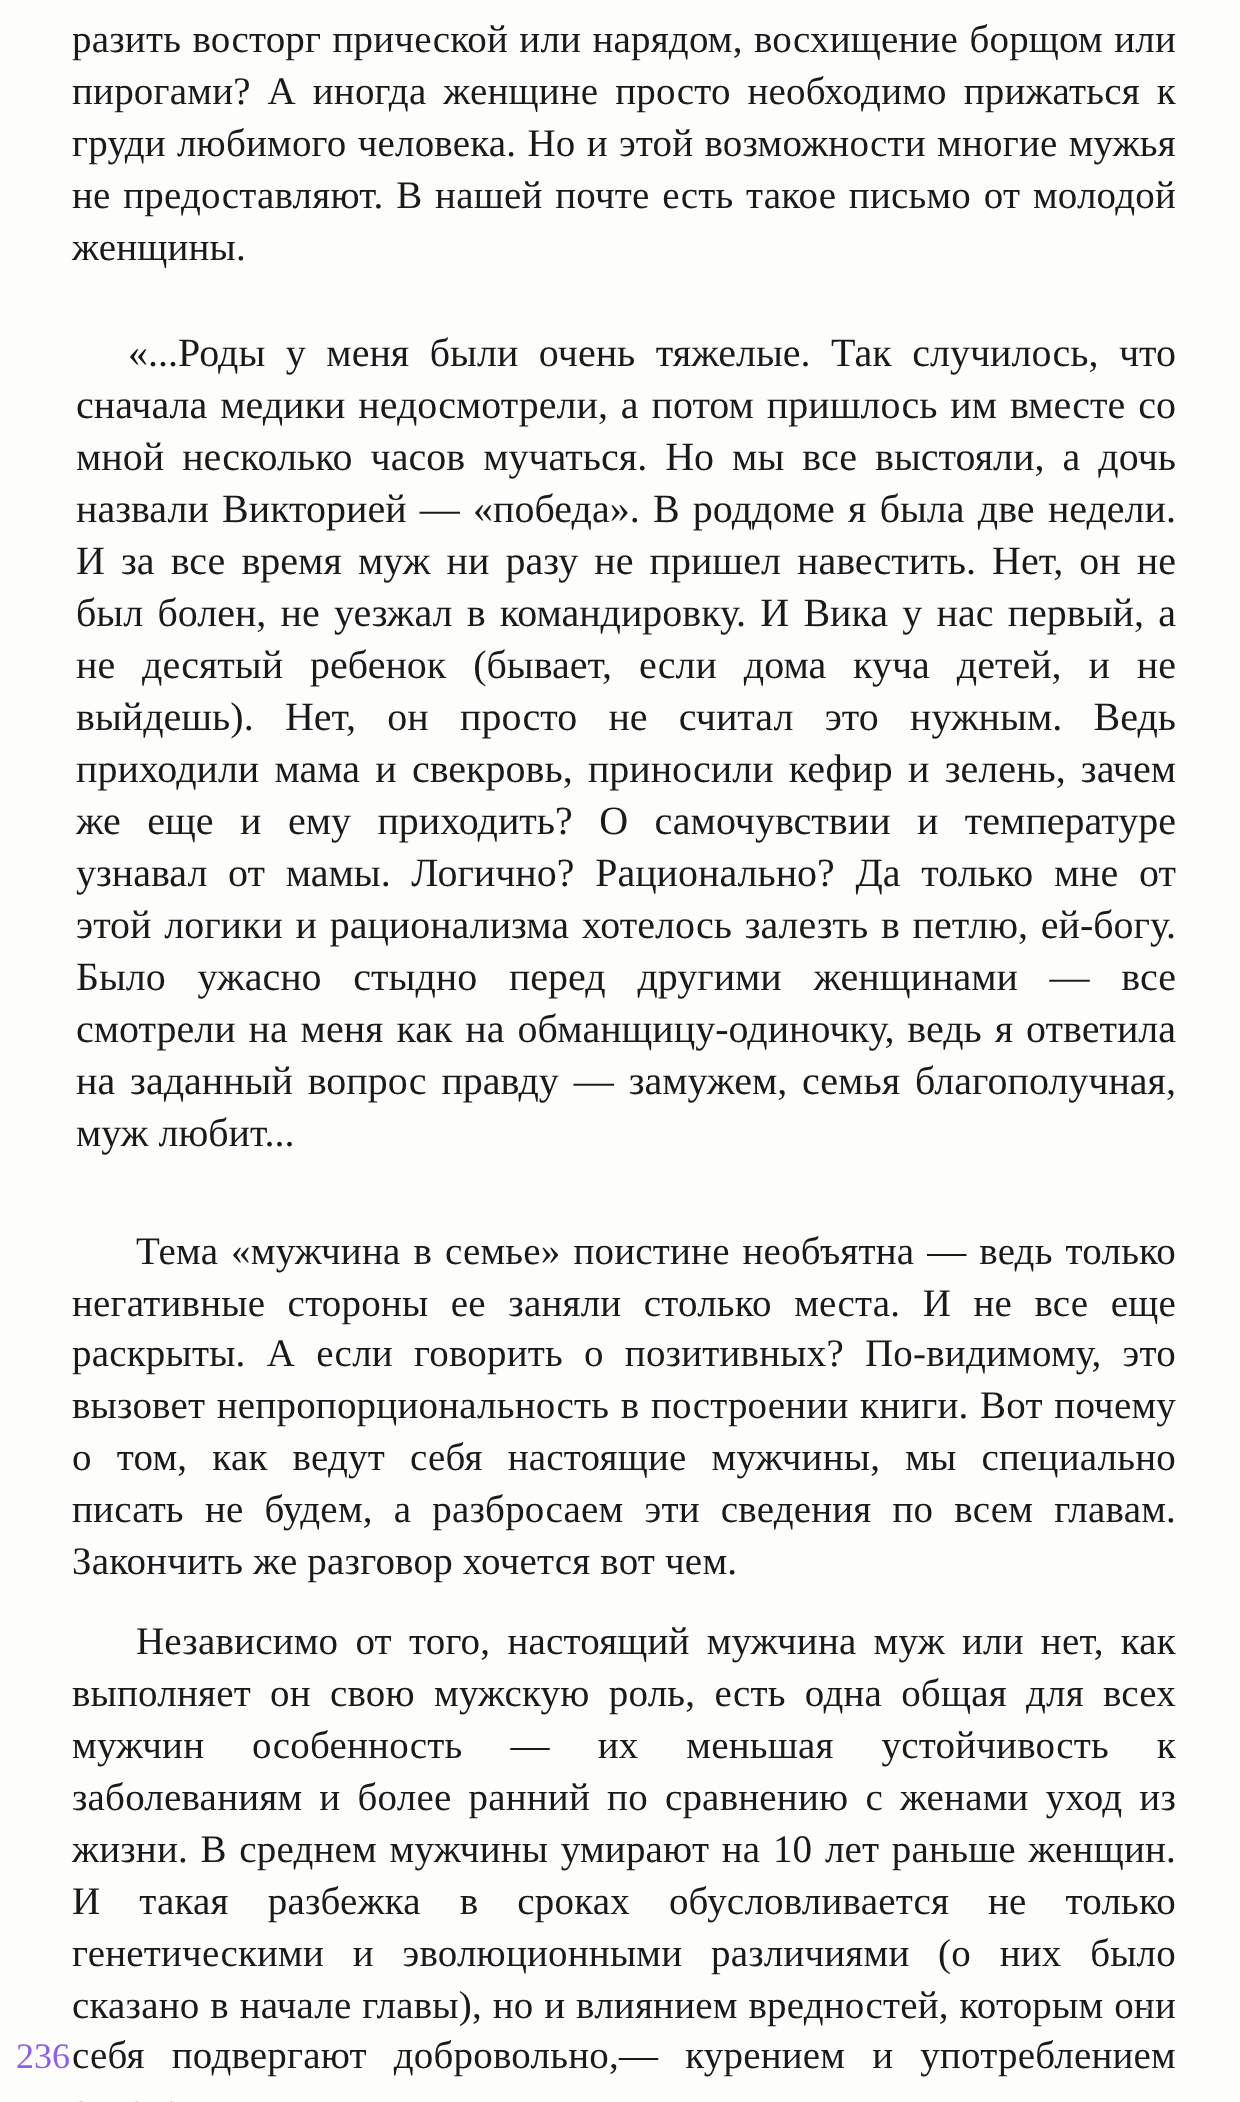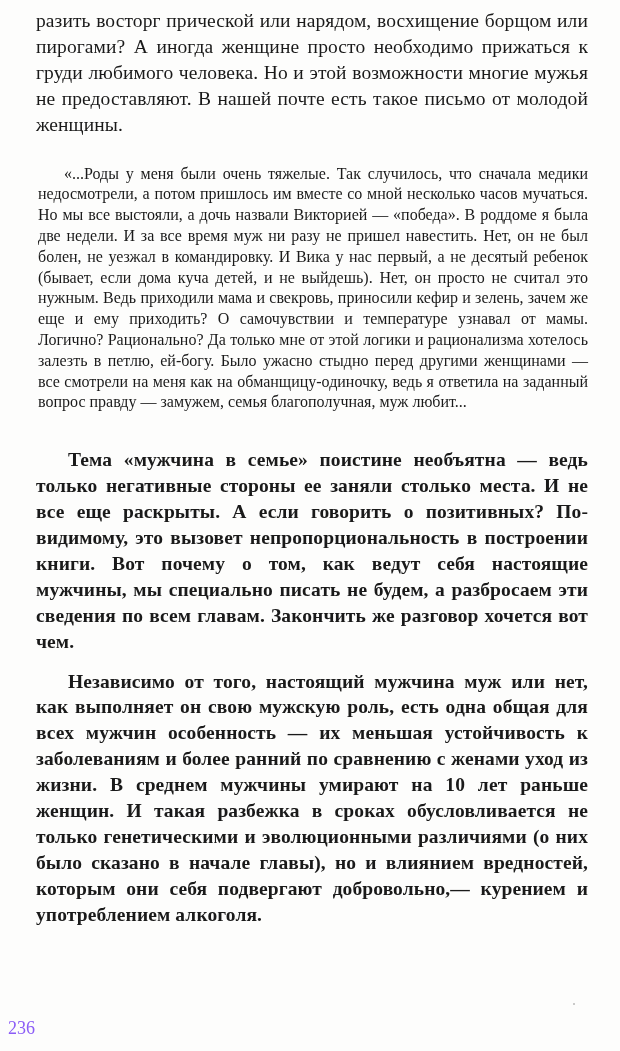--- a/index.html
+++ b/index.html
@@ -34,28 +34,27 @@
   }
   .body-text {
     font-size: 19.5px;
     line-height: 1.33;
     letter-spacing: 0.1px;
     text-align: justify;
     margin-bottom: 0;
   }
   .body-text.indent {
     text-indent: 32px;
-    font-weight: bold;
   }
   .gap-small { height: 14px; }
   .gap-med { height: 26px; }
   .gap-large { height: 34px; }
 
   .letter {
-    font-size: 16px;
+    font-size: 20px;
     line-height: 1.30;
     text-align: justify;
     margin-left: 2px;
     margin-right: 0px;
   }
   .letter p { text-indent: 26px; }
   .letter p.cont { text-indent: 26px; }
 
   .page-number {
     position: absolute;

